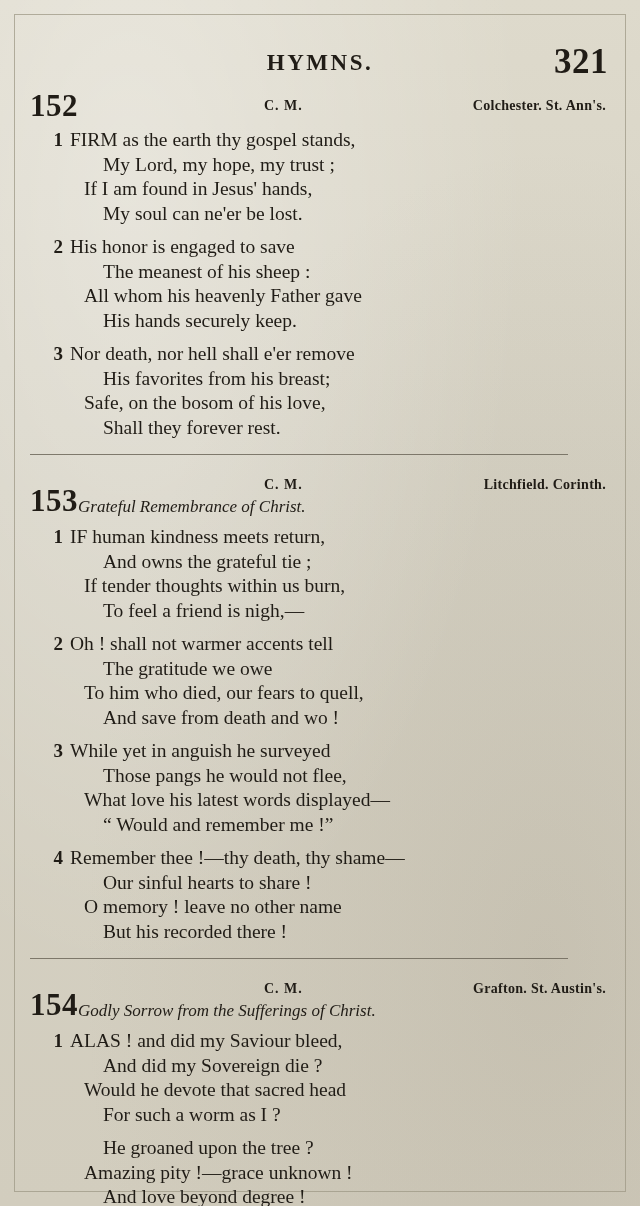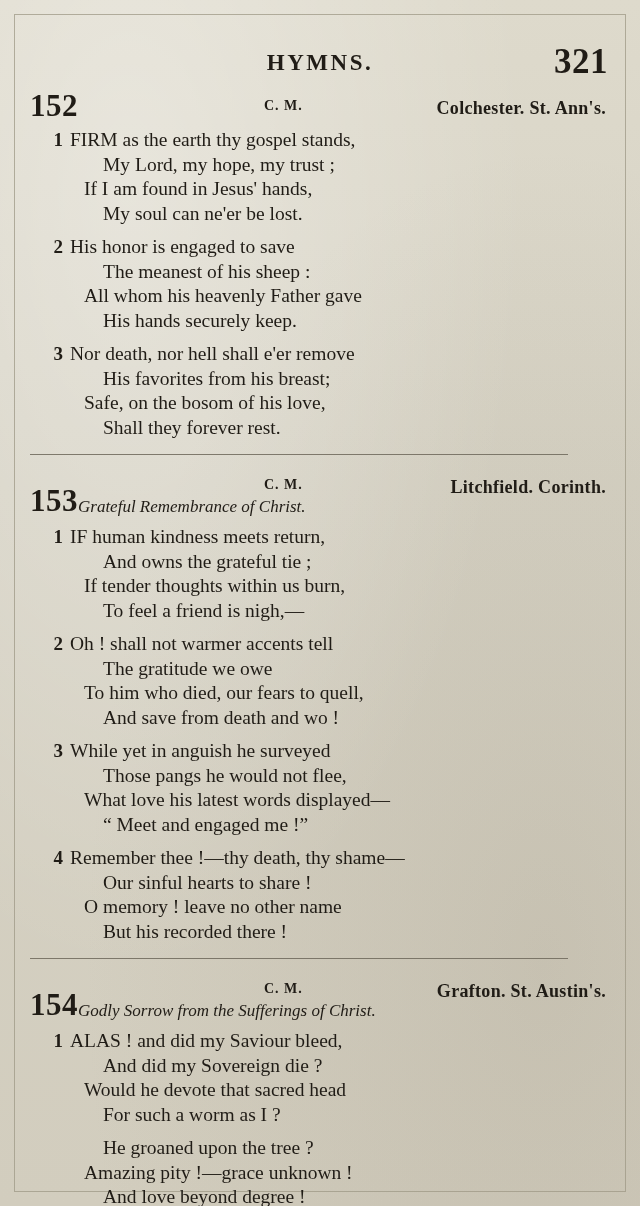--- a/index.html
+++ b/index.html
@@ -90,21 +90,21 @@
     left: 238px;
     top: 10px;
     font-size: 14px;
     font-weight: bold;
     letter-spacing: 1px;
   }
   .tunes {
     position: absolute;
     right: 8px;
     top: 10px;
-    font-size: 18px;
+    font-size: 14px;
     font-weight: bold;
     letter-spacing: 0.3px;
   }
   .subtitle {
     position: absolute;
     left: 0;
     right: 0;
     top: 30px;
     text-align: left;
     font-style: italic;
@@ -203,21 +203,21 @@
         <div class="stanza">
           <div class="line first"><span class="sn">2</span><span>Oh !  shall not warmer accents tell</span></div>
           <div class="line i1">The gratitude we owe</div>
           <div class="line i2">To him who died, our fears to quell,</div>
           <div class="line i1">And save from death and wo !</div>
         </div>
         <div class="stanza">
           <div class="line first"><span class="sn">3</span><span>While yet in anguish he surveyed</span></div>
           <div class="line i1">Those pangs he would not flee,</div>
           <div class="line i2">What love his latest words displayed—</div>
-          <div class="line i1">“ Meet and engaged me !”</div>
+          <div class="line i1">“ Would and remember me !”</div>
         </div>
         <div class="stanza">
           <div class="line first"><span class="sn">4</span><span>Remember thee !—thy death, thy shame—</span></div>
           <div class="line i1">Our sinful hearts to share !</div>
           <div class="line i2">O memory !  leave no other name</div>
           <div class="line i1">But his recorded there !</div>
         </div>
       </div>
     </div>
 

